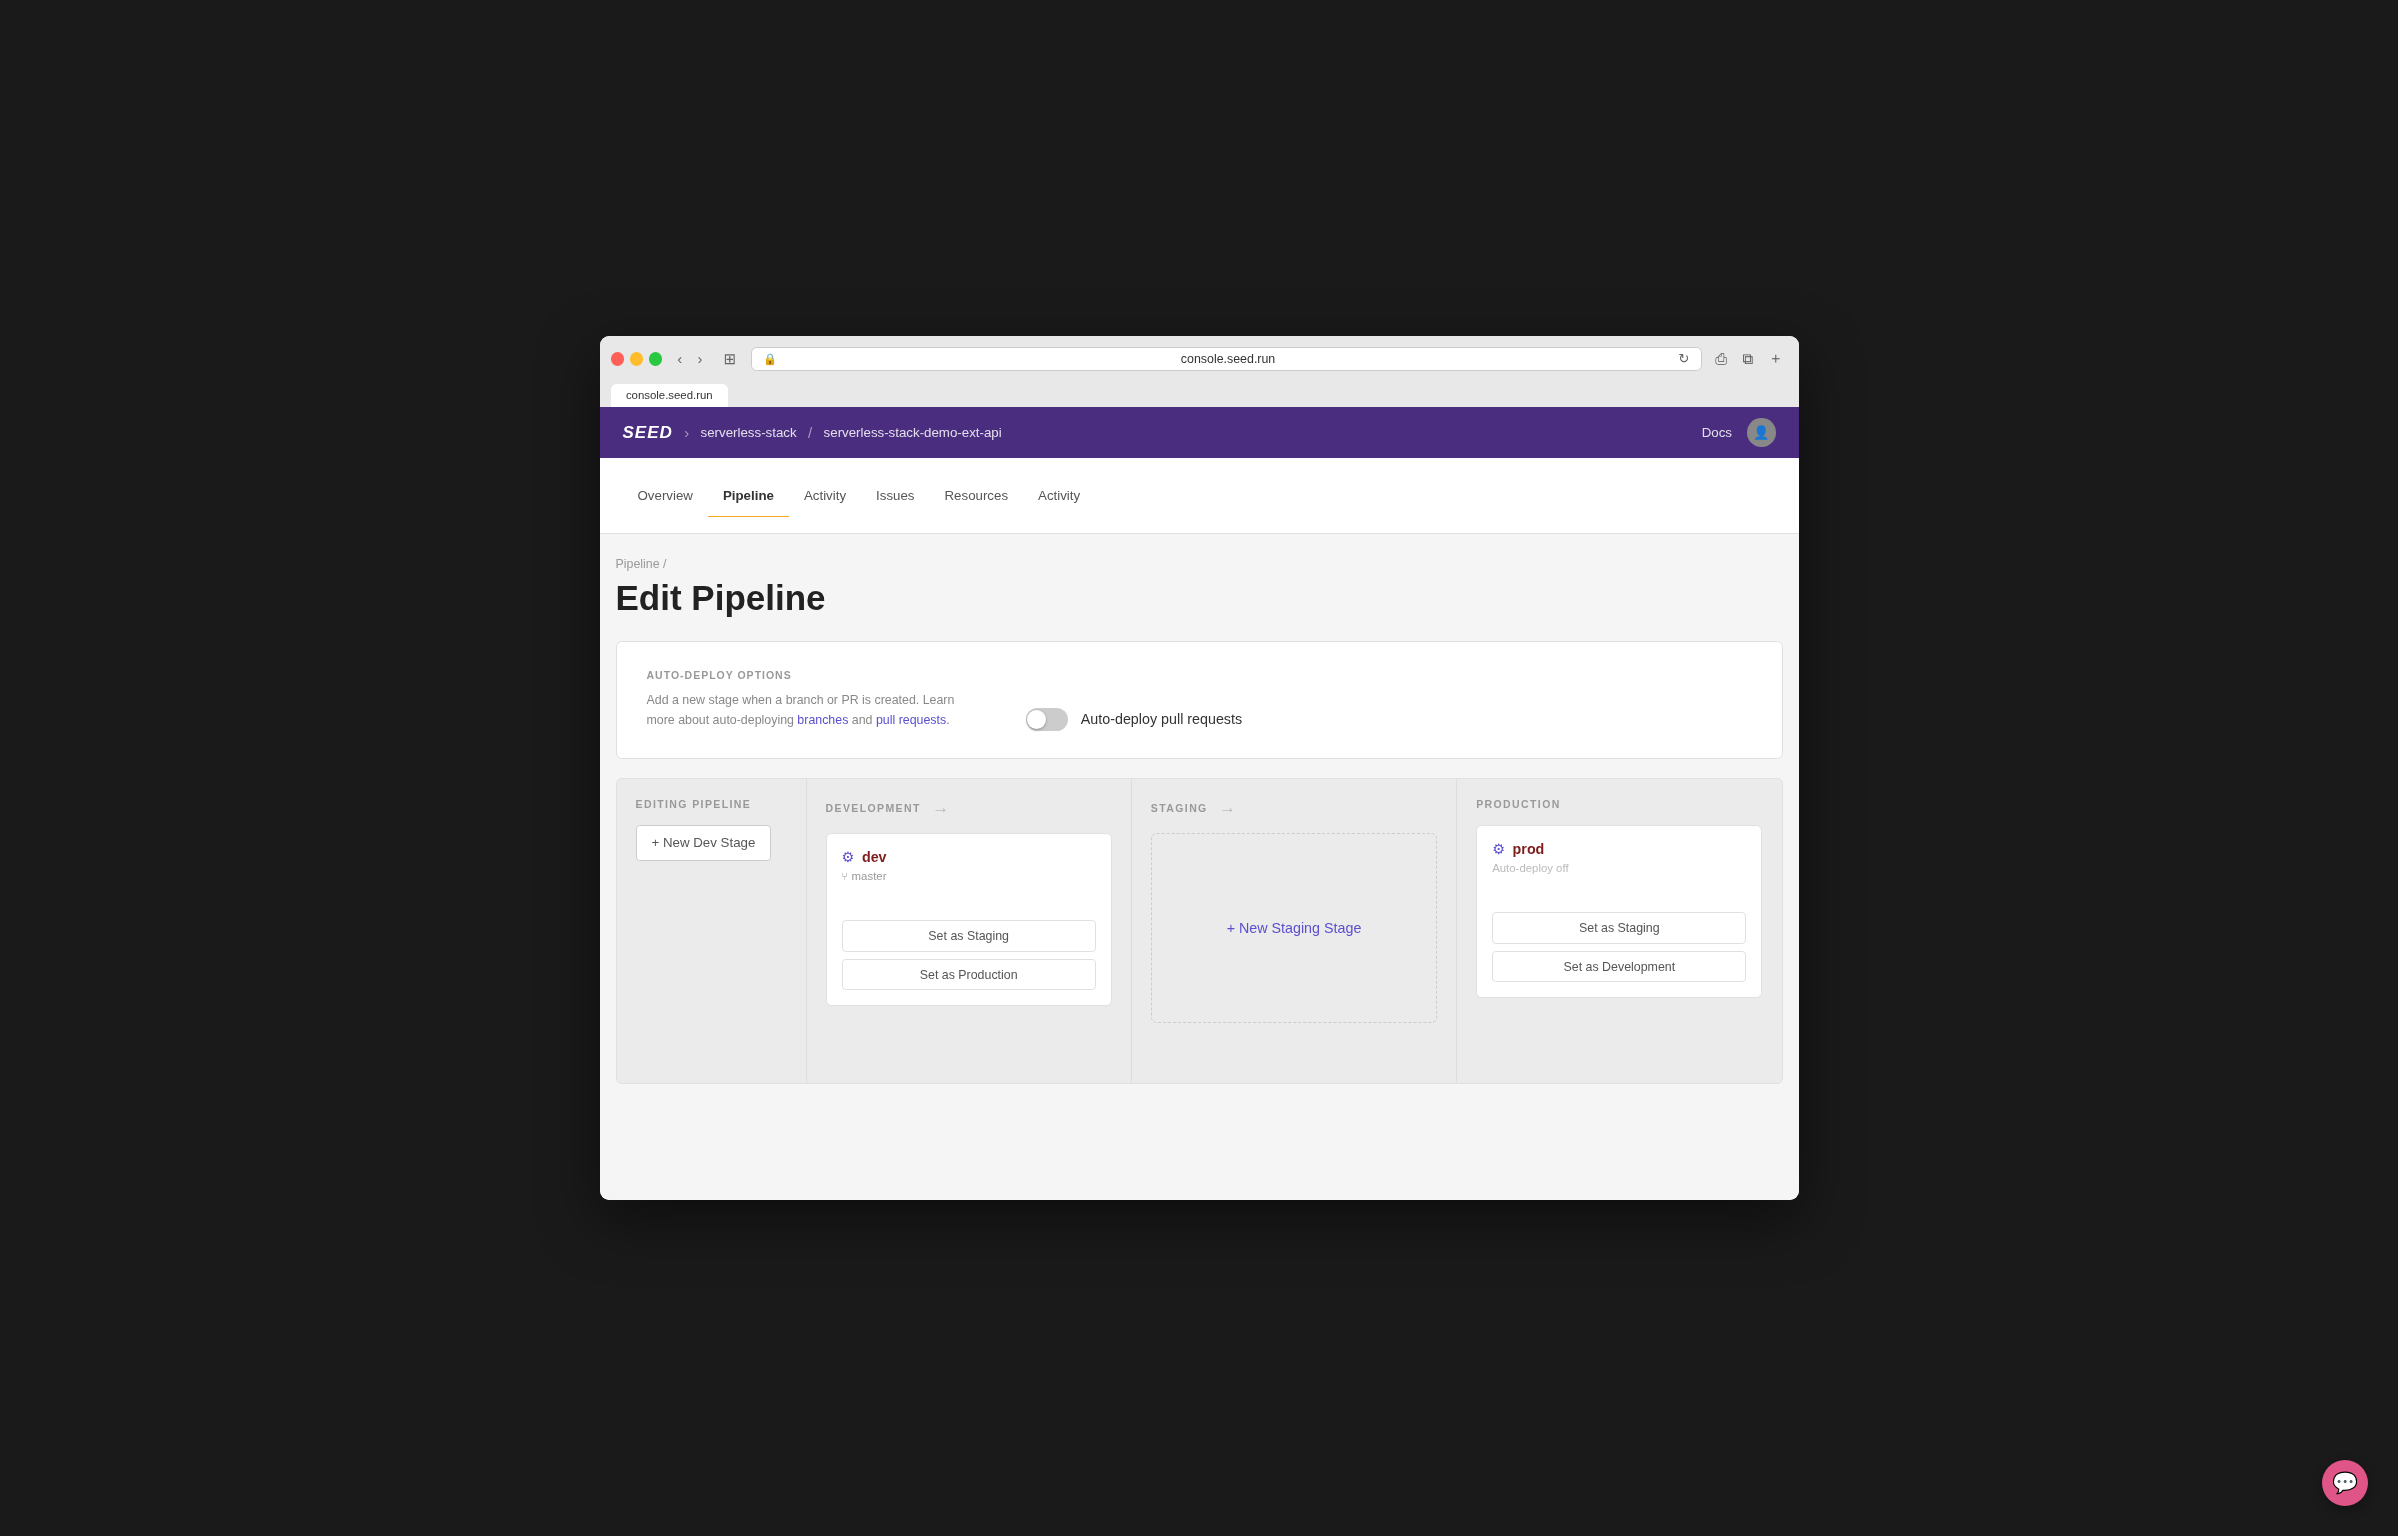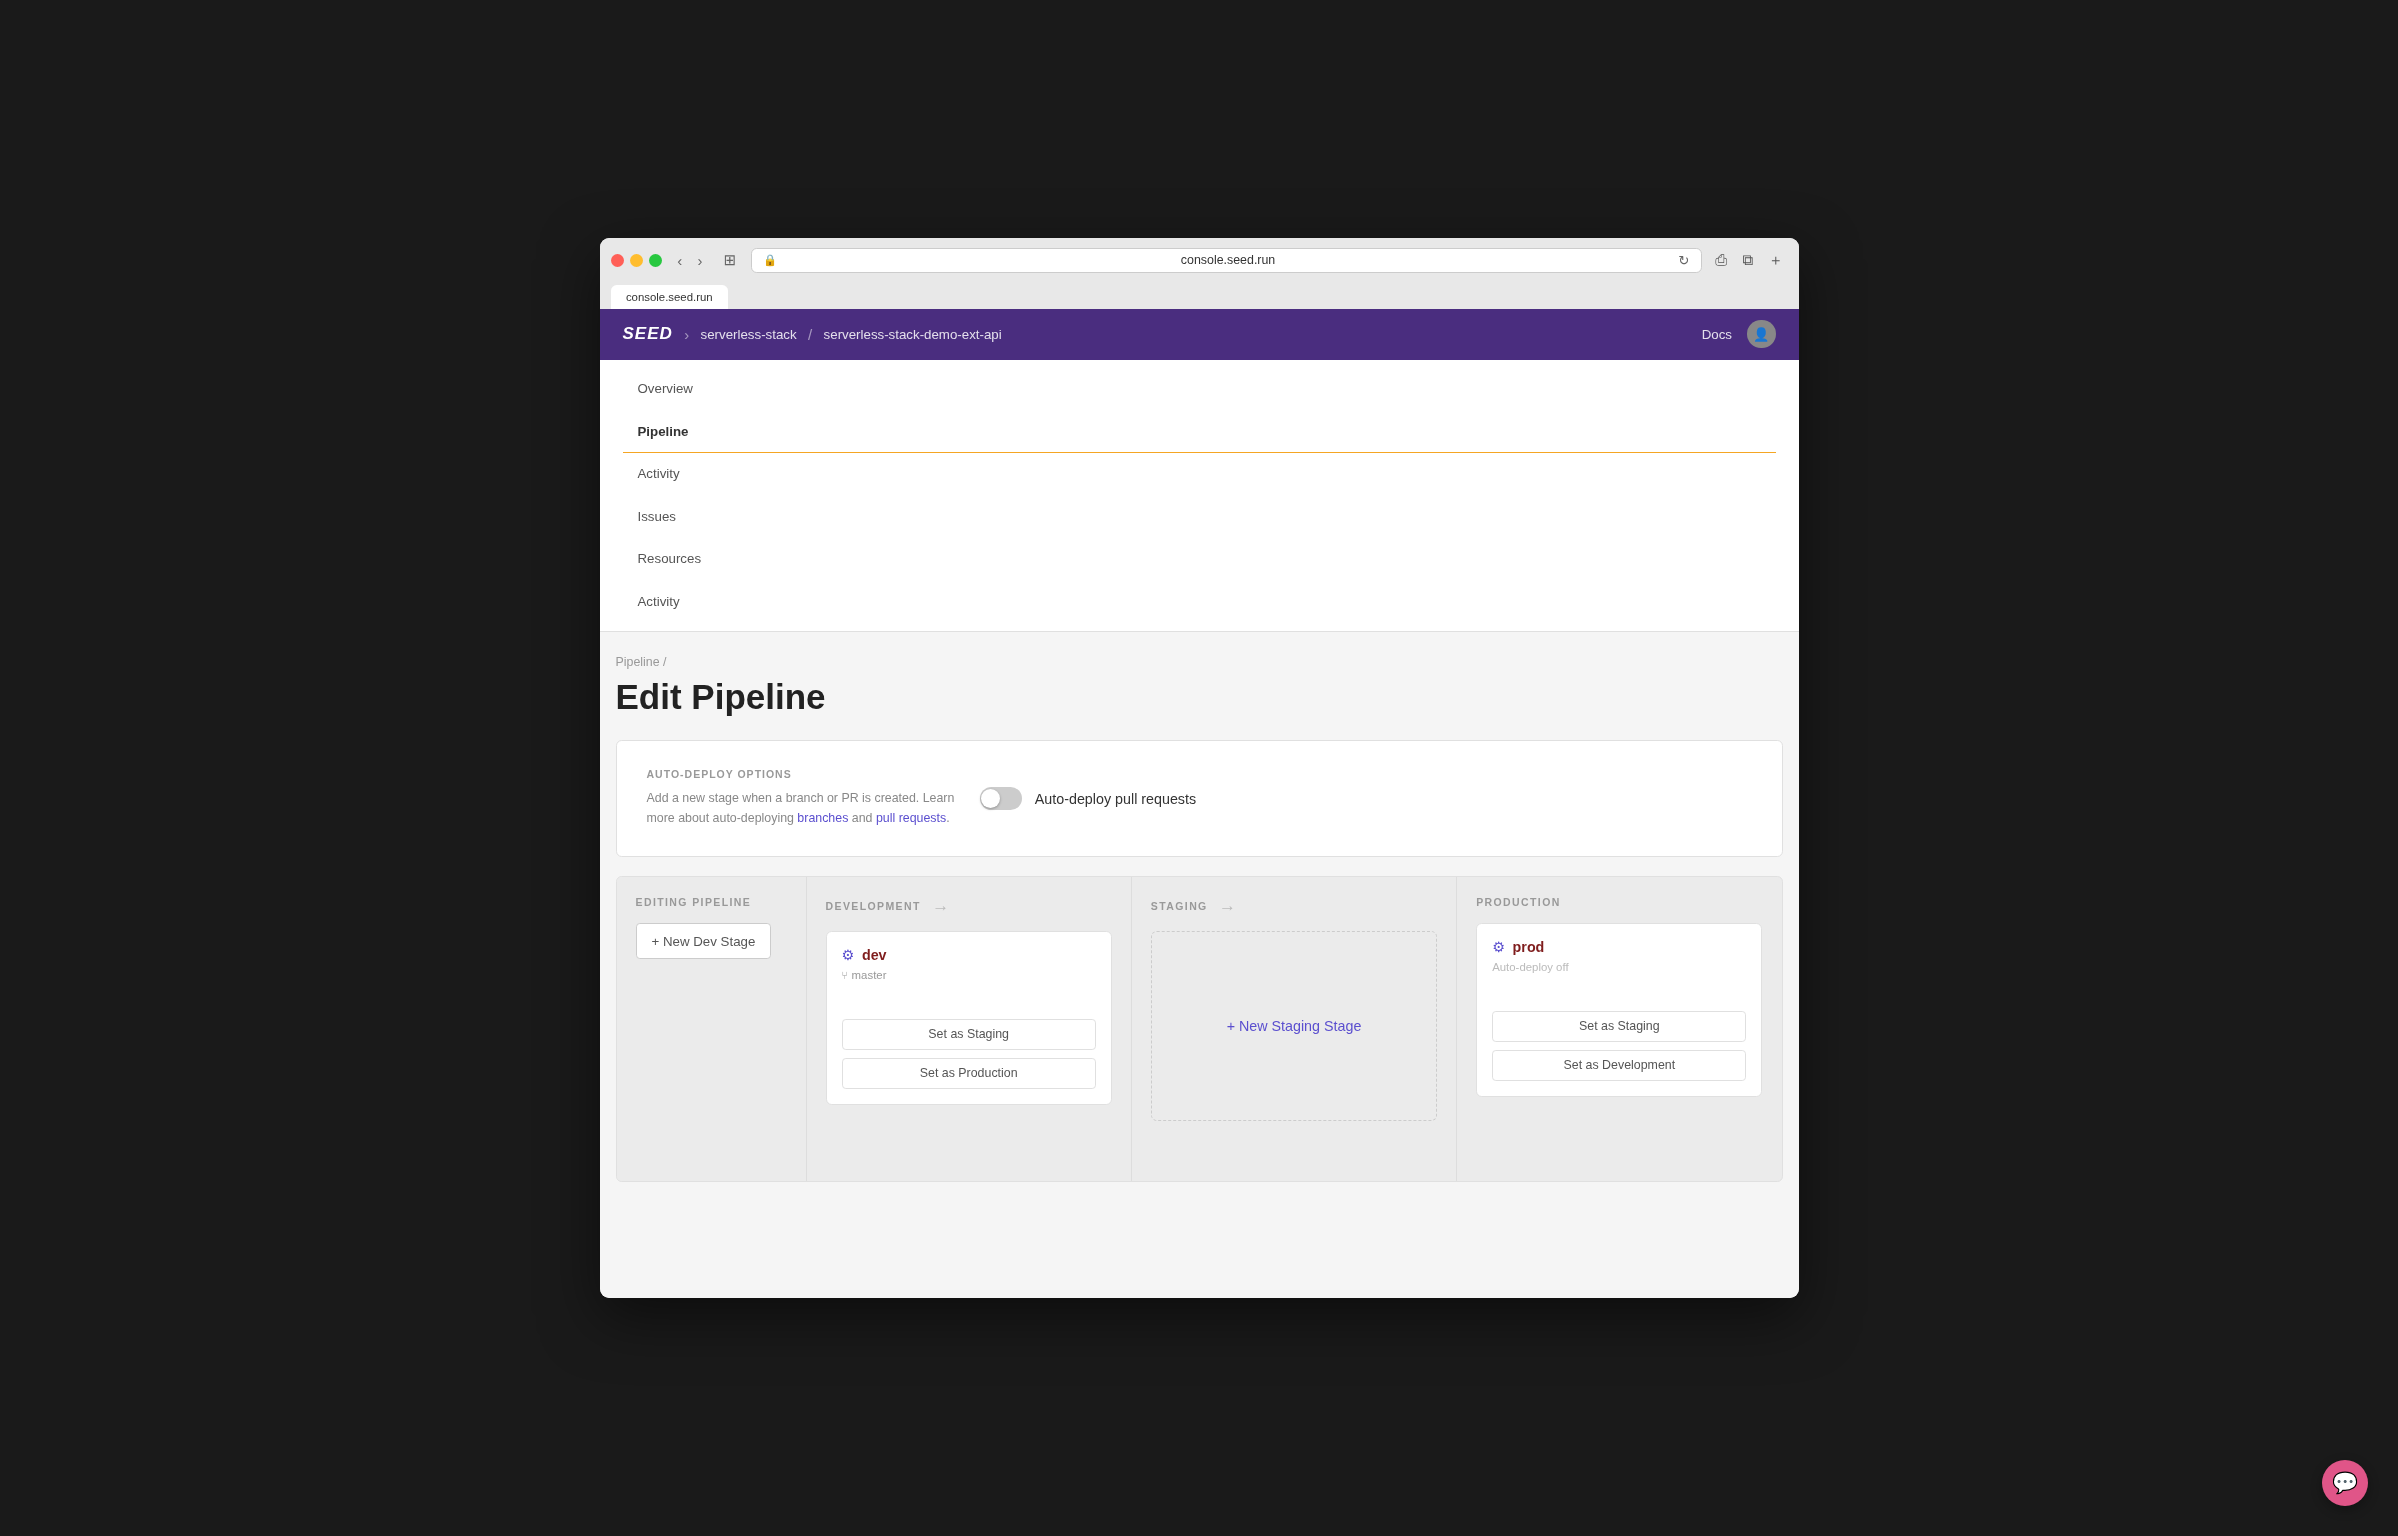--- a/index.html
+++ b/index.html
@@ -162,24 +162,23 @@
       display: flex;
       align-items: center;
       justify-content: center;
       color: #fff;
       font-size: 13.3px;
     }
     
     .app-nav {
       background: #fff;
       border-bottom: 1px solid #e0e0e0;
-      padding: 8px 23px;
+      padding: 16px 23px;
       display: flex;
       gap: 0;
-      flex-direction: column;
     }
     .nav-item {
       padding: 13.3px 15px;
       font-size: 13.3px;
       color: #555;
       cursor: pointer;
       border-bottom: 1.9px solid transparent;
       text-decoration: none;
     }
     .nav-item.active {
@@ -210,21 +209,22 @@
     
     .section-card {
       background: #fff;
       border: 1px solid #e0e0e0;
       border-radius: 5.7px;
       padding: 27px 30px;
       margin-bottom: 19px;
     }
     .auto-deploy-content {
       display: flex;
-      align-items: center;
+      gap: 46px;
+      align-items: flex-end;
     }
     .auto-deploy-left {
       flex: 0 0 333px;
     }
     .section-label {
       font-size: 10.5px;
       font-weight: 600;
       letter-spacing: 1px;
       color: #999;
       text-transform: uppercase;

